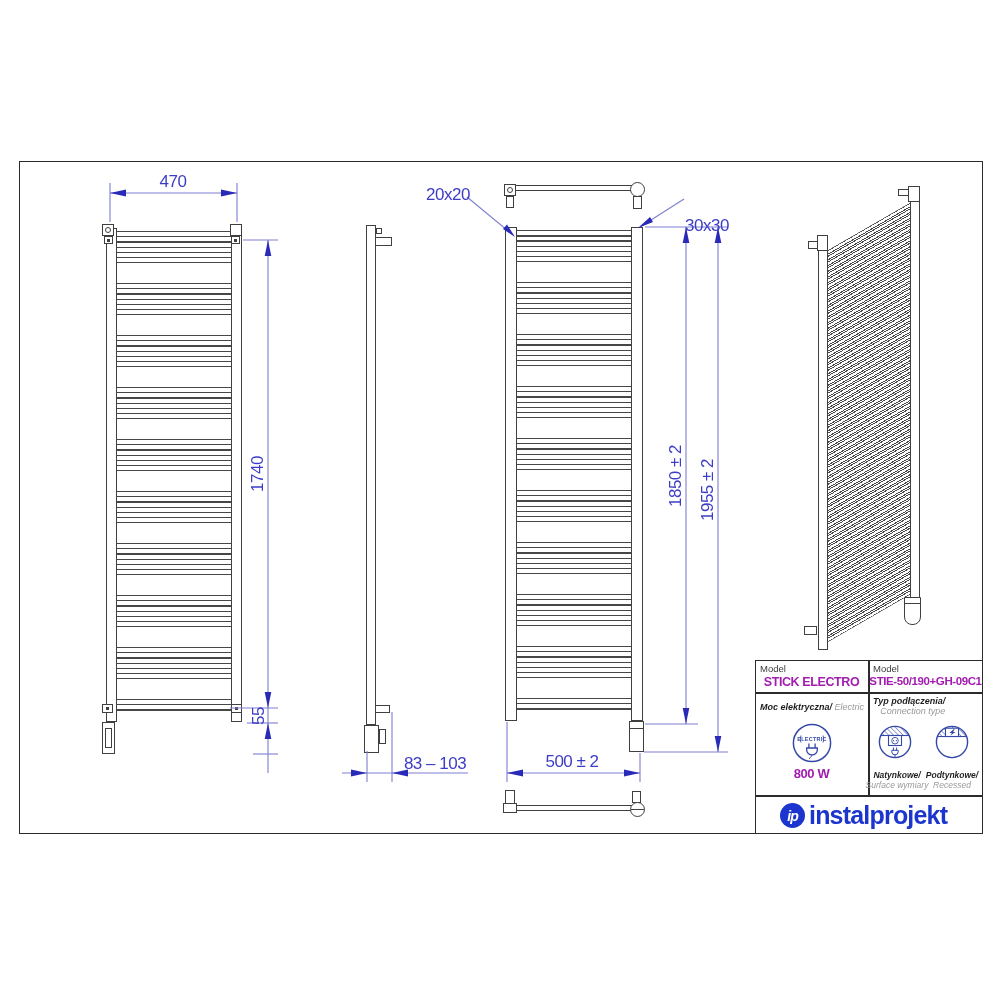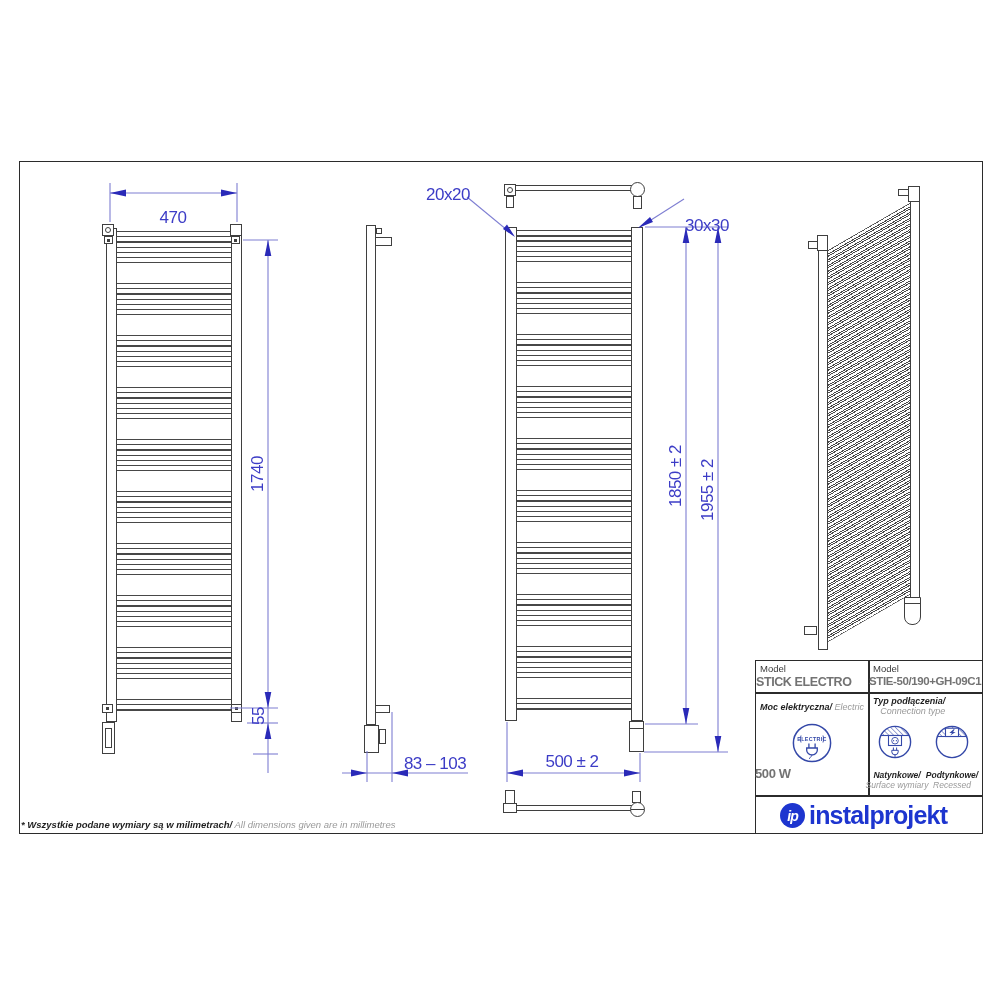--- a/index.html
+++ b/index.html
@@ -22,21 +22,21 @@
                  border:1.2px solid #3f3f3f; border-radius:50%; box-sizing:border-box; background:#fff; }
   .hole-sq { position:absolute; left:50%; top:50%; width:3px; height:3px; margin:-1.5px 0 0 -1.5px; background:#3f3f3f; }
   .dimsvg { position:absolute; left:0; top:0; pointer-events:none; }
   .dim { position:absolute; color:#3c3cc6; font-size:17px; letter-spacing:-0.5px;
          text-align:center; white-space:nowrap; }
   .dim.v { width:120px; height:20px; line-height:20px; transform:rotate(-90deg); }
   .tbl-line-v { position:absolute; width:1.5px; background:#2b2b2b; }
   .tbl-line-h { position:absolute; height:1.5px; background:#2b2b2b; }
   .tbl-label { position:absolute; font-size:9.5px; color:#3a3a3a; white-space:nowrap; }
   .tbl-value { position:absolute; font-weight:bold; font-size:12.5px; letter-spacing:-0.4px;
-               text-align:left; color:#737373; white-space:nowrap; }
+               text-align:center; color:#a21caf; white-space:nowrap; }
   .lbl-pl { font-weight:bold; font-style:italic; color:#1e1e1e; font-size:9px; }
   .lbl-en { font-style:italic; color:#9a9a9a; font-size:9px; }
   .icon-cap { position:absolute; text-align:center; line-height:10px; white-space:nowrap; }
   .logo-mark { position:absolute; left:780px; top:803px; width:25px; height:25px; border-radius:50%;
                background:#1d35cf; color:#fff; font-weight:bold; font-style:italic; font-size:14px;
                display:flex; align-items:center; justify-content:center; letter-spacing:-1px; }
   .logo-text { position:absolute; left:809px; top:801px; font-size:25px; font-weight:bold;
                color:#1d35cf; letter-spacing:-0.8px; }
   .footnote { position:absolute; left:21px; top:819px; font-size:9.5px; white-space:nowrap; }
   .fn-pl { font-weight:bold; font-style:italic; color:#1e1e1e; }
@@ -154,21 +154,21 @@
         <polygon points="638,228 653,222 650,217"></polygon>
       <polygon points="686,227 682.7,243 689.3,243"></polygon>
         <polygon points="686,724 682.7,708 689.3,708"></polygon>
       <polygon points="718,227 714.7,243 721.3,243"></polygon>
         <polygon points="718,752 714.7,736 721.3,736"></polygon>
       <polygon points="507,773 523,769.5 523,776.5"></polygon>
         <polygon points="640,773 624,769.5 624,776.5"></polygon>
     </g>
   </svg>
 
-  <div class="dim" style="left:123px; top:172px; width:100px;margin-top:36px;">470</div>
+  <div class="dim" style="left:123px; top:172px; width:100px;">470</div>
   <div class="dim v" style="left:198px; top:464px;">1740</div>
   <div class="dim v" style="left:199px; top:706px;">55</div>
   <div class="dim" style="left:385px; top:754px; width:100px;">83 – 103</div>
   <div class="dim" style="left:398px; top:185px; width:100px;">20x20</div>
   <div class="dim" style="left:657px; top:195px; width:100px;margin-top:21px;">30x30</div>
   <div class="dim v" style="left:616px; top:466px;">1850 ± 2</div>
   <div class="dim v" style="left:648px; top:480px;">1955 ± 2</div>
   <div class="dim" style="left:522px; top:752px; width:100px;">500 ± 2</div>
 
   <div>
@@ -195,21 +195,21 @@
       <path d="M9,12.5 a9,9 0 0 0 0,7" fill="none" stroke="#3448a8" stroke-width="0.9"></path>
       <path d="M31,12.5 a9,9 0 0 1 0,7" fill="none" stroke="#3448a8" stroke-width="0.9"></path>
       <text x="20" y="17.8" text-anchor="middle" font-size="5.4" font-weight="bold" letter-spacing="0.3" fill="#3448a8">ELECTRIC</text>
       <g stroke="#3448a8" stroke-width="1.3" fill="none">
         <line x1="16.9" y1="20.6" x2="16.9" y2="25"></line>
           <line x1="23.1" y1="20.6" x2="23.1" y2="25"></line>
         <path d="M14.7,25 h10.6 v2.2 a5.3,4.7 0 0 1 -10.6,0 z"></path>
         <path d="M20,32 c0,2 -2.6,2 -2.6,3.8" stroke-width="1"></path>
       </g>
     </svg>
-    <div class="tbl-value" style="left:755px; top:766px; width:113px; font-size:13px;">500 W</div>
+    <div class="tbl-value" style="left:755px; top:766px; width:113px; font-size:13px;">800 W</div>
 
     <svg style="position:absolute; left:878px; top:725px;" width="34" height="34" viewBox="0 0 34 34">
       <defs>
         <pattern id="hatch" width="3.4" height="3.4" patternUnits="userSpaceOnUse" patternTransform="rotate(-45)">
           <line x1="0" y1="0" x2="0" y2="3.4" stroke="#3448a8" stroke-width="1"></line>
         </pattern>
         <clipPath id="circ">
             <circle cx="17" cy="17" r="15.6"></circle>
           </clipPath>
       </defs>
@@ -243,16 +243,13 @@
       <span class="lbl-pl" style="display:block; font-size:8.5px;">Podtynkowe/</span>
       <span class="lbl-en" style="display:block; font-size:8.5px;">Recessed</span>
     </div>
 
     <div class="logo-mark">
         <span>ip</span>
       </div>
     <div class="logo-text">instalprojekt</div>
   </div>
 
-  <div class="footnote">
-    <span class="fn-pl">* Wszystkie podane wymiary są w milimetrach/</span><span class="fn-en"> All dimensions given are in millimetres</span>
-  </div>
 </div>
 
 </body></html>

